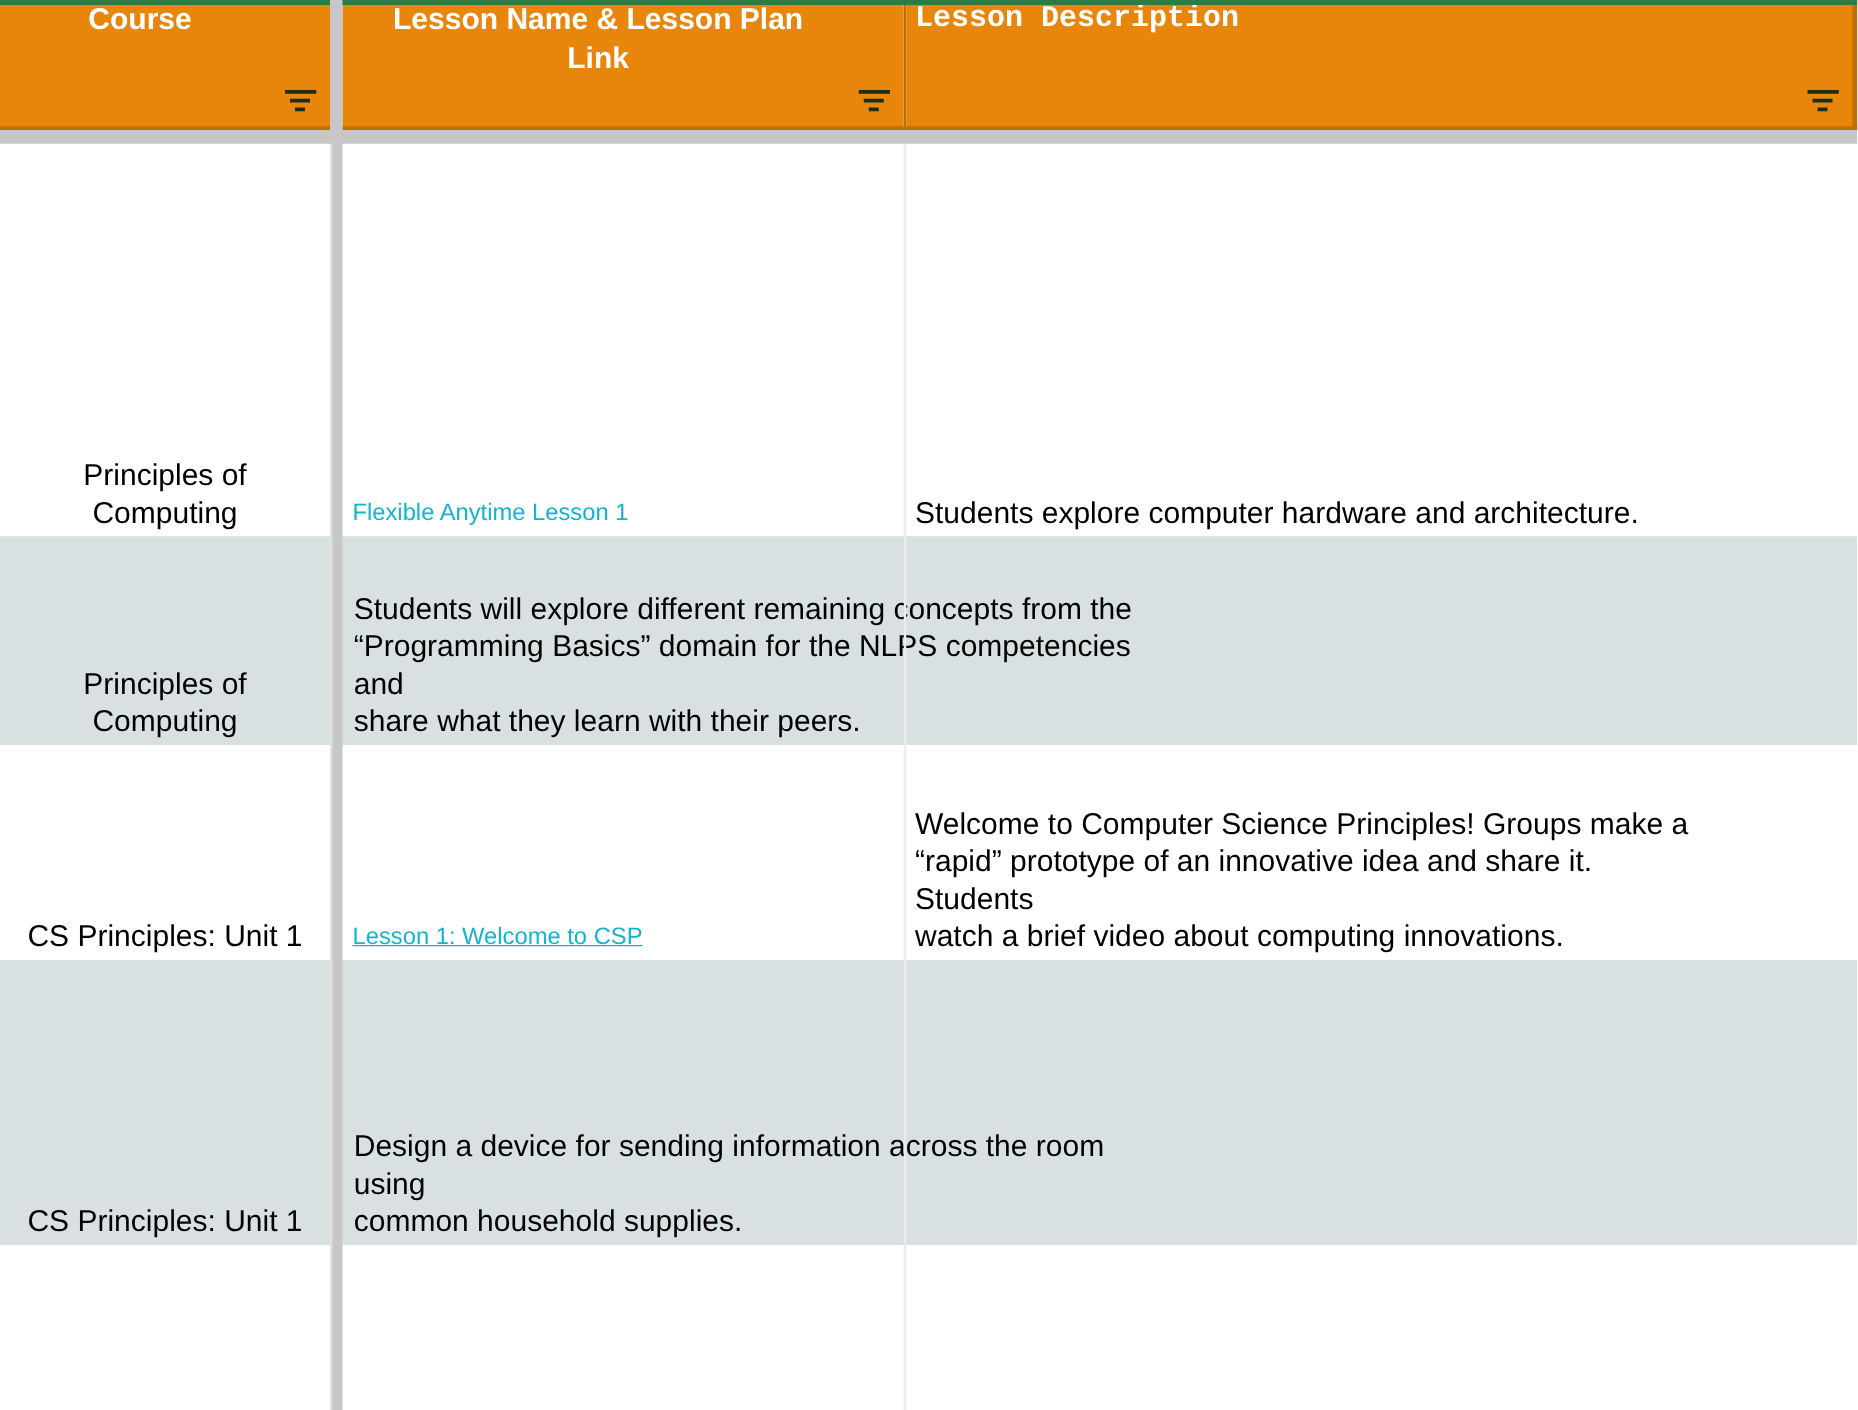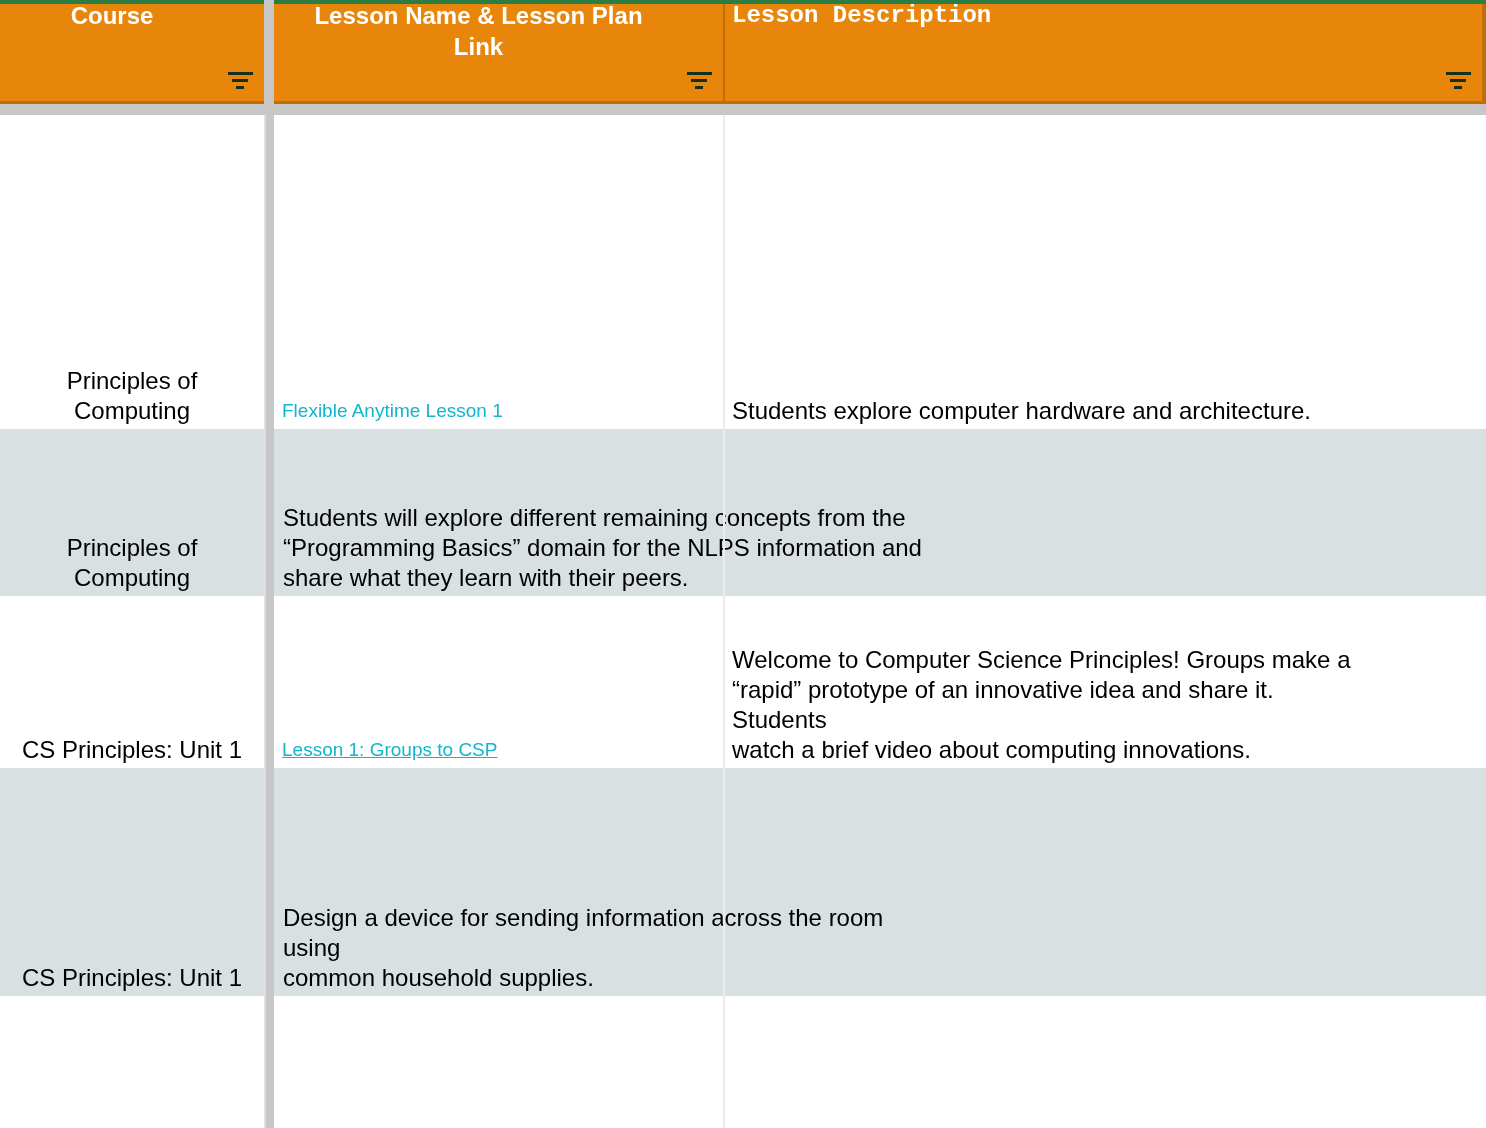--- a/index.html
+++ b/index.html
@@ -118,32 +118,32 @@
 
     <div class="row r2 stripe">
       <div class="c1">
           <span class="cell-text">Principles of
 Computing</span>
         </div>
       <div class="gap1"></div>
       <div class="gap2"></div>
       <div class="c3">
           <span class="cell-text">Students will explore different remaining concepts from the
-“Programming Basics” domain for the NLPS information and
+“Programming Basics” domain for the NLPS competencies and
 share what they learn with their peers.</span>
         </div>
     </div>
 
     <div class="row r3">
       <div class="c1">
           <span class="cell-text">CS Principles: Unit 1</span>
         </div>
       <div class="gap1"></div>
       <div class="c2">
-          <a class="lesson-link u">Lesson 1: Groups to CSP</a>
+          <a class="lesson-link u">Lesson 1: Welcome to CSP</a>
         </div>
       <div class="gap2"></div>
       <div class="c3">
           <span class="cell-text">Welcome to Computer Science Principles! Groups make a
 “rapid” prototype of an innovative idea and share it. Students
 watch a brief video about computing innovations.</span>
         </div>
     </div>
 
     <div class="row r4 stripe">

